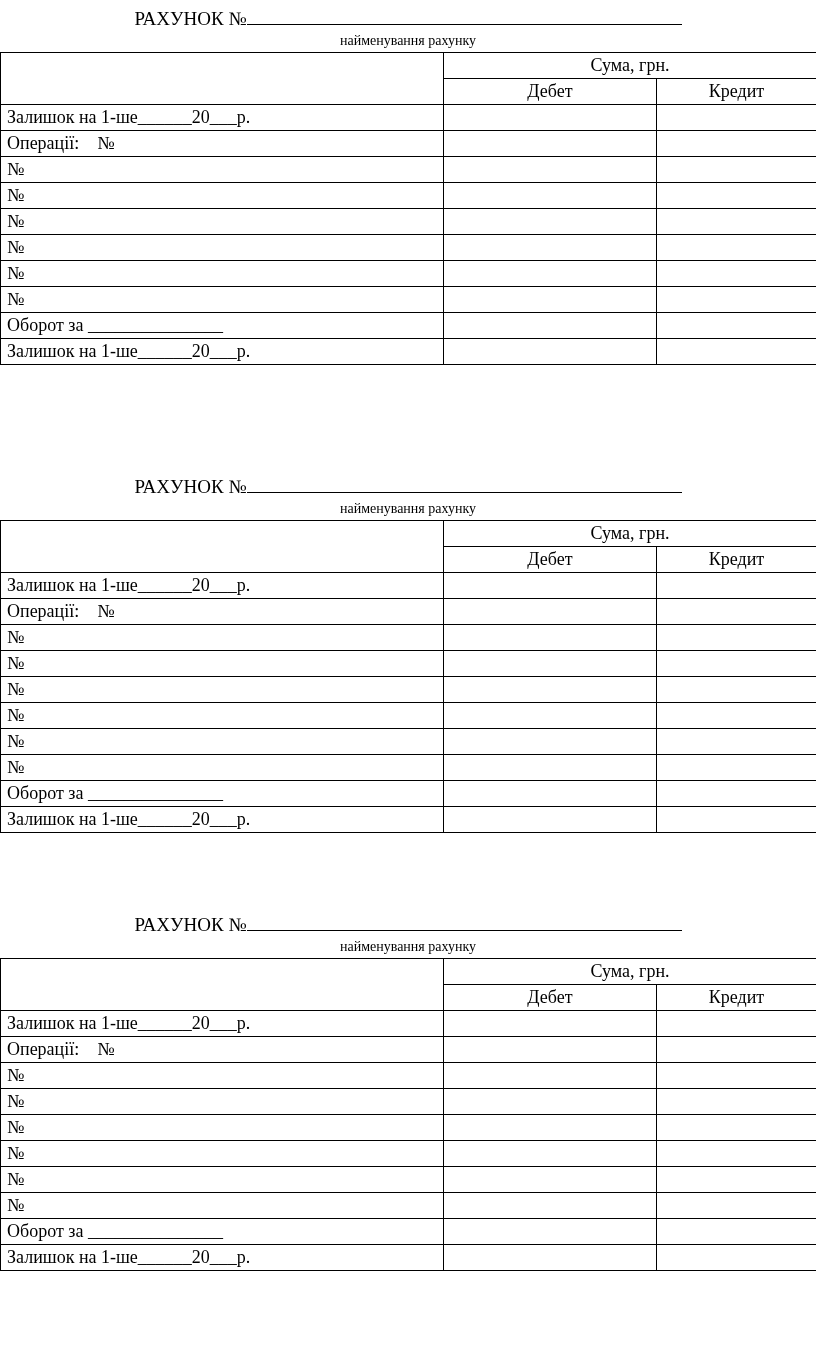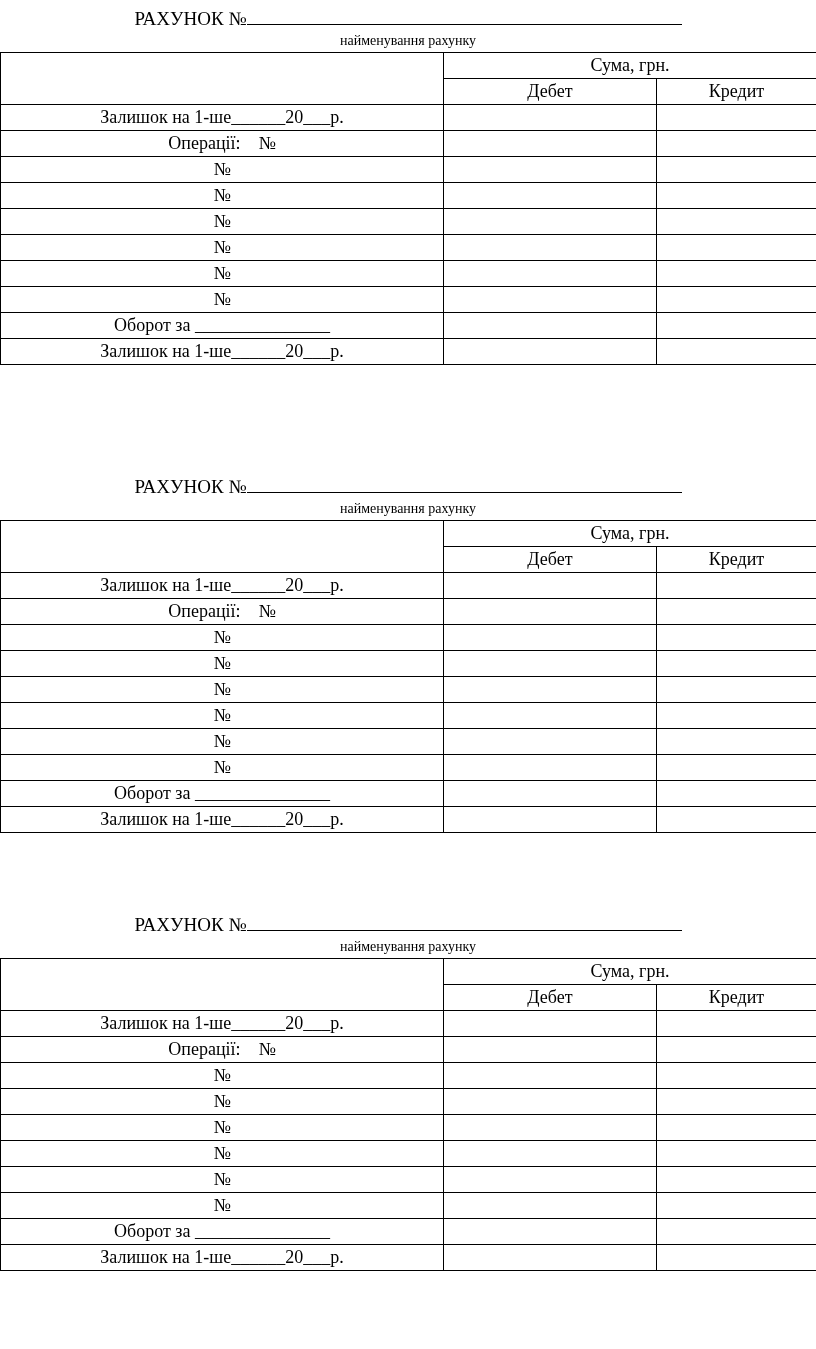--- a/index.html
+++ b/index.html
@@ -52,21 +52,21 @@
     height: 26px;
     font-size: 18px;
     line-height: 20px;
     padding: 2px 6px 3px;
     overflow: hidden;
     vertical-align: middle;
   }
   td.label {
     white-space: pre;
     padding-left: 8px;
-    text-align: center;
+    text-align: left;
   }
   td.center { text-align: center; }
   td.blank { }
 </style>
 </head>
 <body>
 
 <div id="doc">
   <section class="block">
     <div class="title-line">

